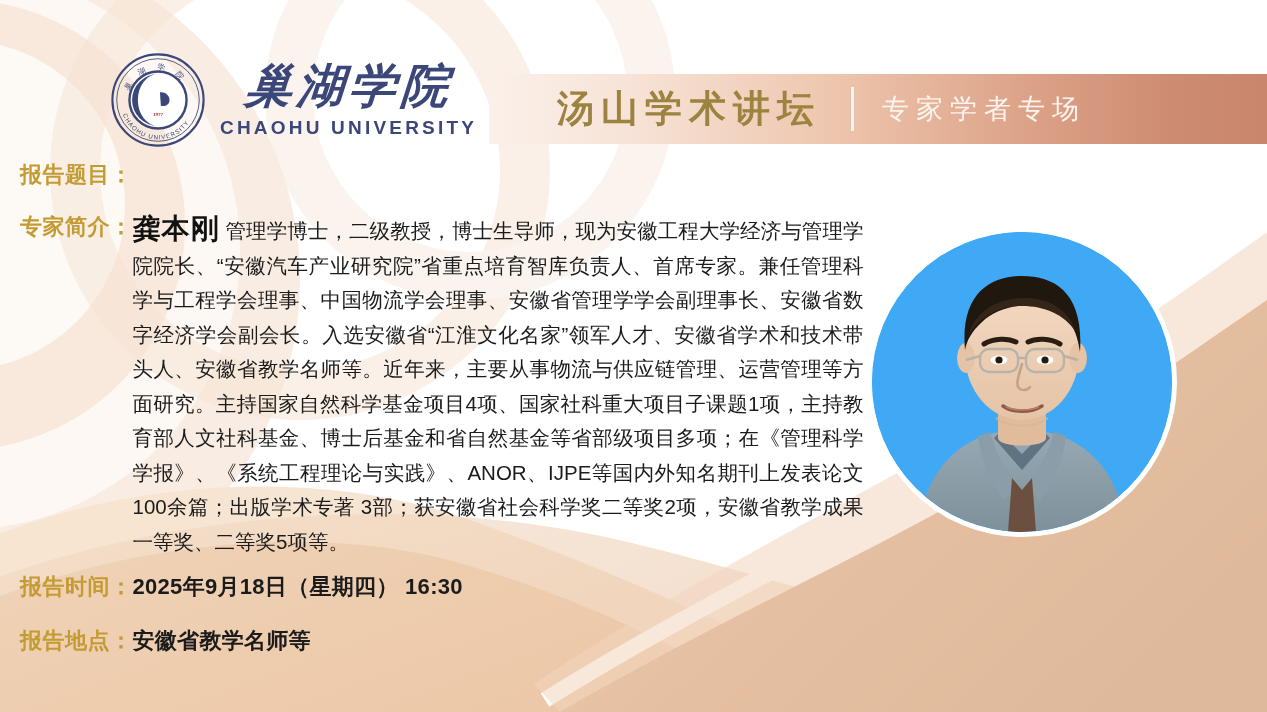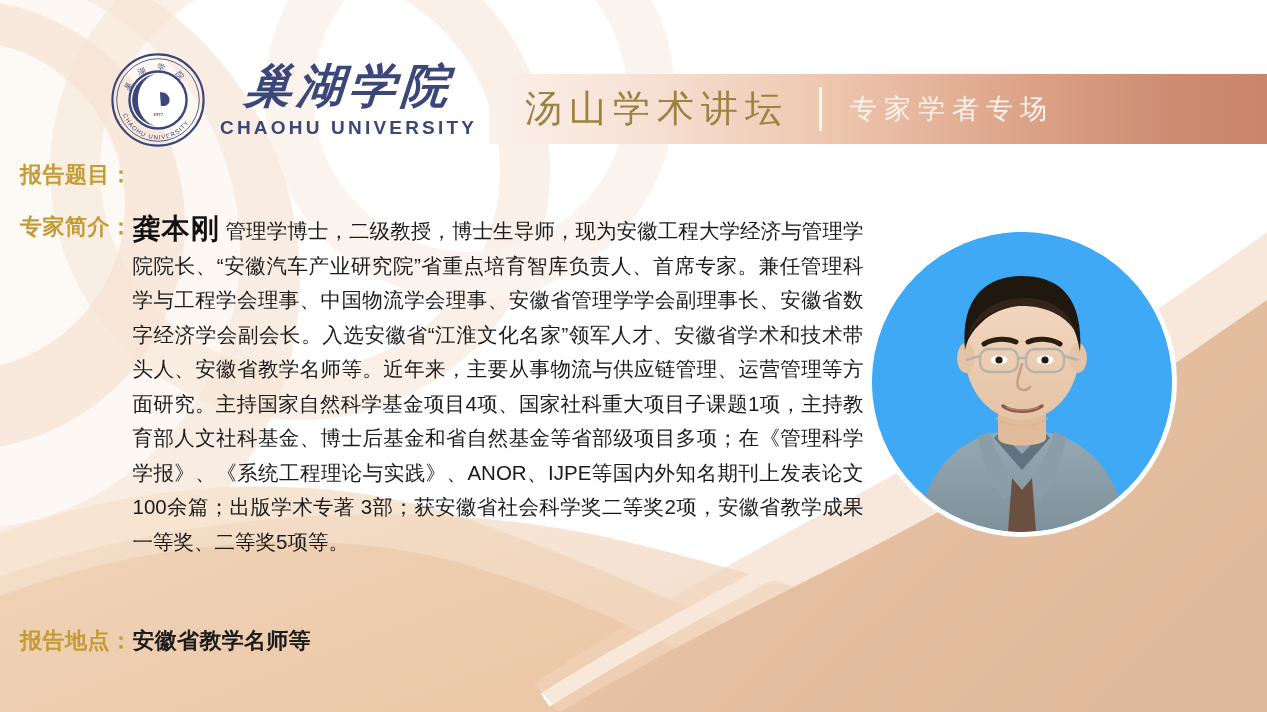--- a/index.html
+++ b/index.html
@@ -60,24 +60,24 @@
     position:absolute;
     left:489px; top:74px;
     width:778px; height:70px;
     background:linear-gradient(to right,#fbf0ea 0%,#f7e3d7 18%,#eec6ae 44%,#dda489 68%,#cd8b72 88%,#c9866d 100%);
     display:flex;align-items:center;
     z-index:5;
   }
   .banner-main{
     font-family:"Liberation Serif","DejaVu Serif",serif;
     font-size:37px;
-    font-weight:400;
+    font-weight:700;
     color:#9c8340;
     letter-spacing:7px;
-    margin-left:36px;
+    margin-left:68px;
     white-space:nowrap;
   }
   .banner-divider{
     width:3px;height:44px;
     background:#fdf6f0;
     margin:0 28px 0 30px;
     flex:0 0 3px;
   }
   .banner-sub{
     font-family:Liberation Mono, monospace;
@@ -248,20 +248,24 @@
       <span class="label">报告题目：</span>
     </div>
 
     <div class="row" id="row-bio">
       <span class="label">专家简介：</span>
       <div class="bio-body">
         <span class="bio-name">龚本刚</span><span> 管理学博士，二级教授，博士生导师，现为安徽工程大学经济与管理学院院长、“安徽汽车产业研究院”省重点培育智库负责人、首席专家。兼任管理科学与工程学会理事、中国物流学会理事、安徽省管理学学会副理事长、安徽省数字经济学会副会长。入选安徽省“江淮文化名家”领军人才、安徽省学术和技术带头人、安徽省教学名师等。近年来，主要从事物流与供应链管理、运营管理等方面研究。主持国家自然科学基金项目4项、国家社科重大项目子课题1项，主持教育部人文社科基金、博士后基金和省自然基金等省部级项目多项；在《管理科学学报》、《系统工程理论与实践》、ANOR、IJPE等国内外知名期刊上发表论文100余篇；出版学术专著 3部；获安徽省社会科学奖二等奖2项，安徽省教学成果一等奖、二等奖5项等。</span>
       </div>
     </div>
 
+    <div class="row" id="row-time">
+      <span class="label">报告时间：</span>
+      <span class="value-strong">2025年9月18日（星期四） 16:30</span>
+    </div>
 
     <div class="row" id="row-place">
       <span class="label">报告地点：</span>
       <span class="value-strong">安徽省教学名师等</span>
     </div>
 
     <div class="row" id="row-host">
       <span class="label">主办单位：</span>
       <span class="value-strong">科研处、江淮文化名家</span>
     </div>

